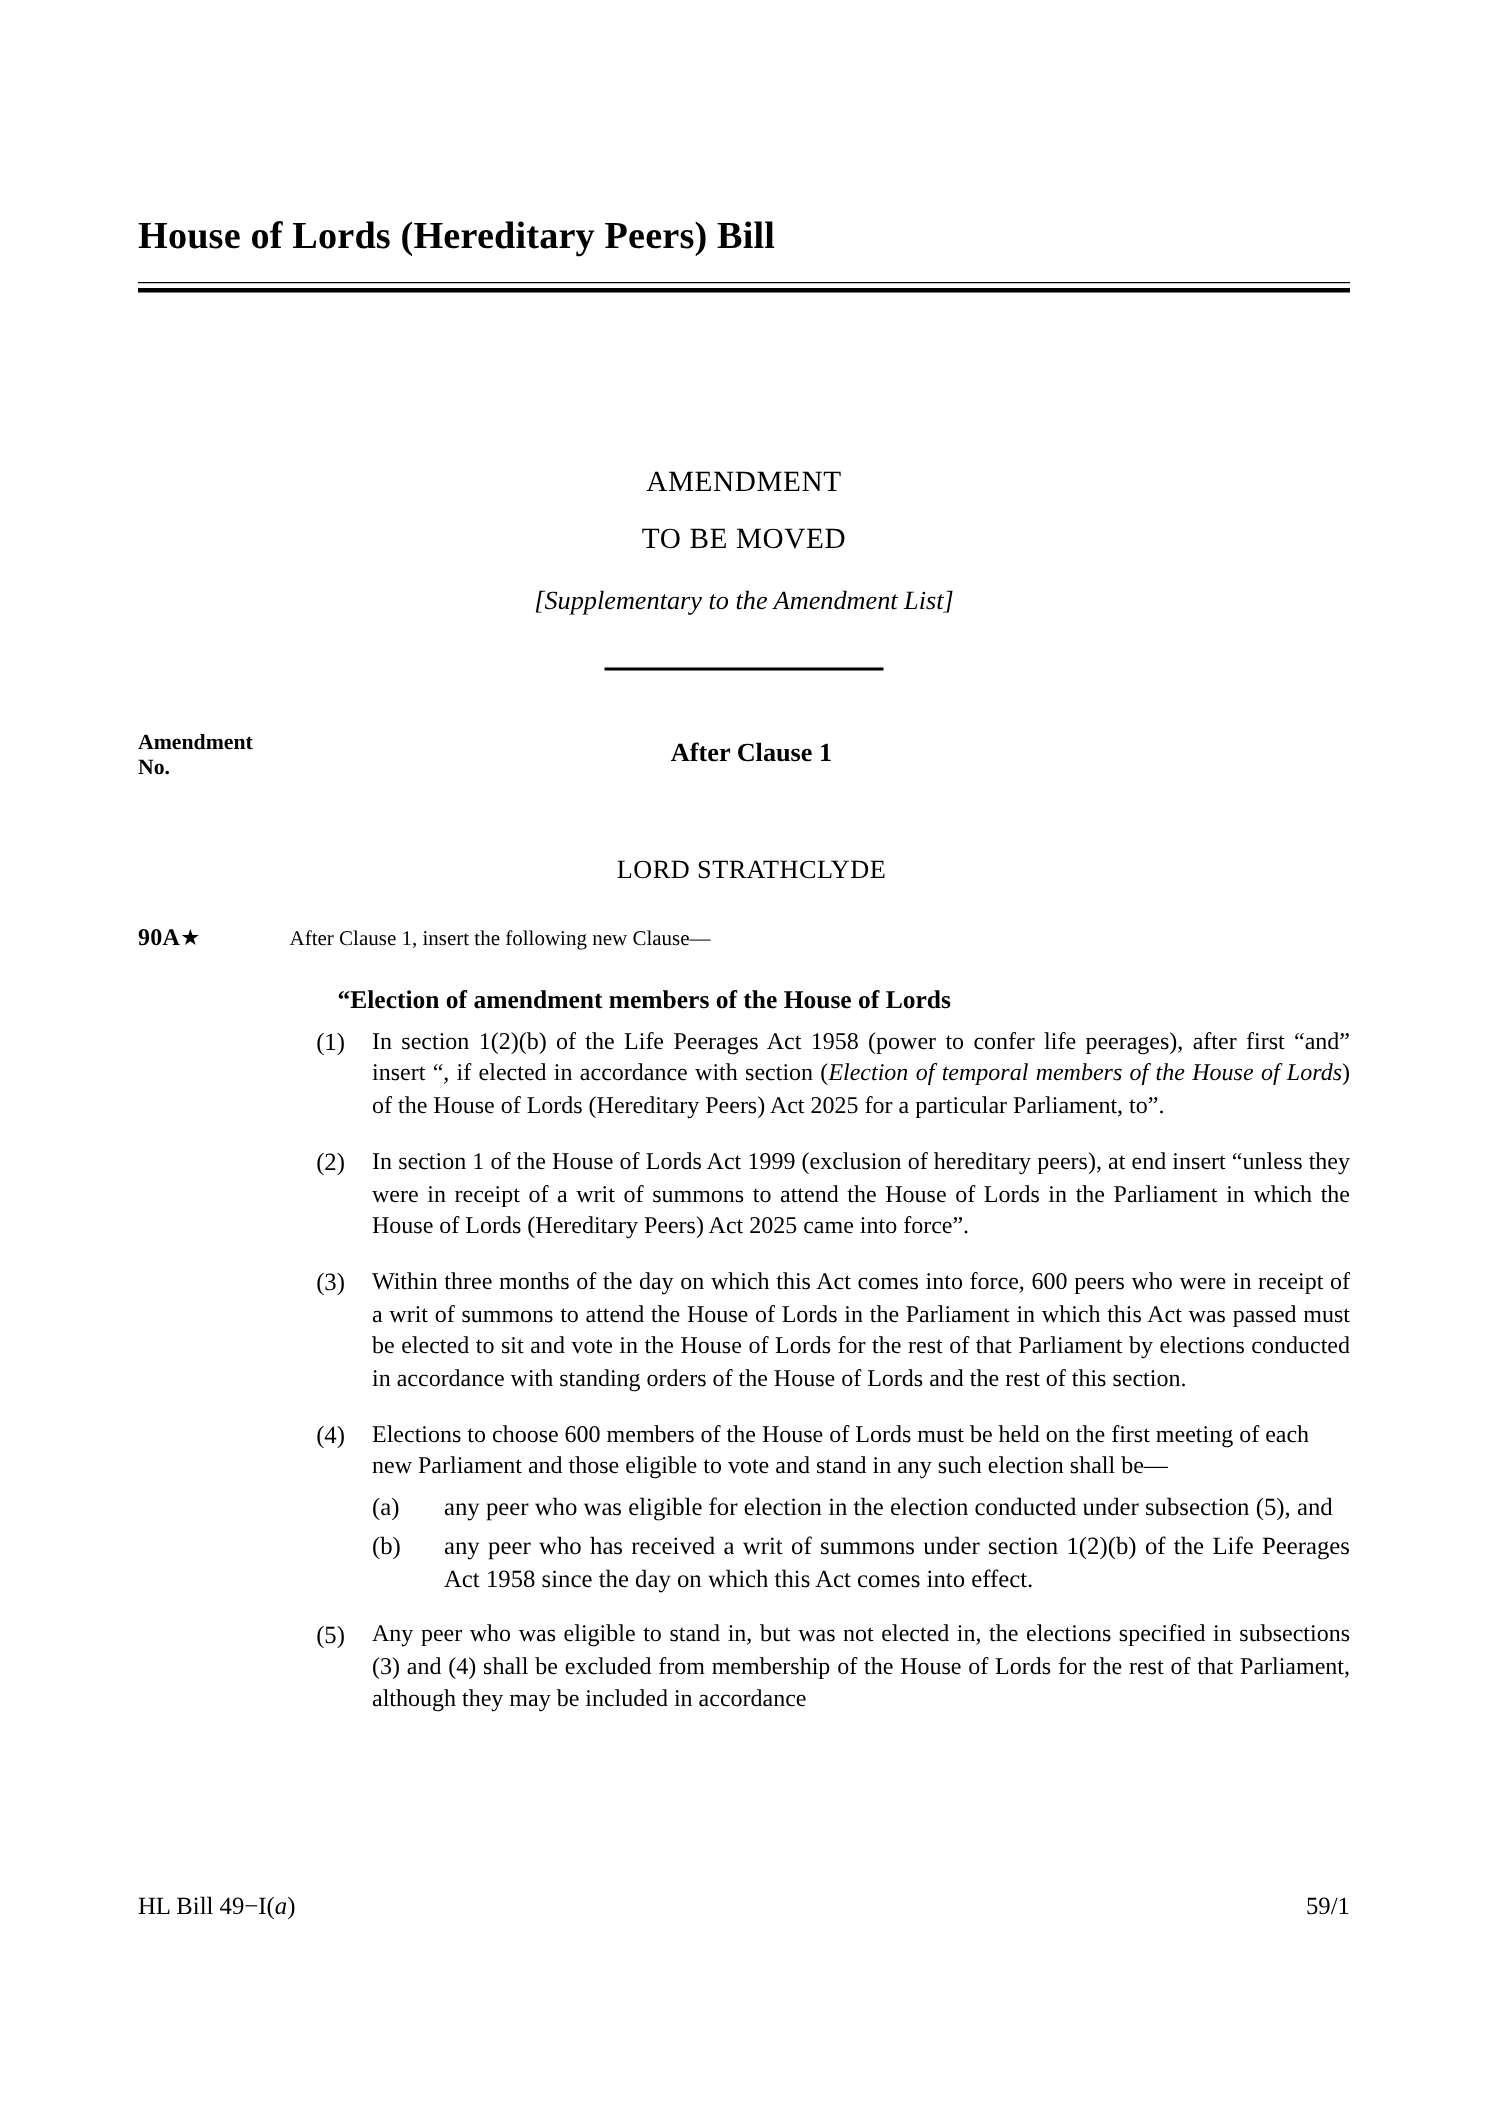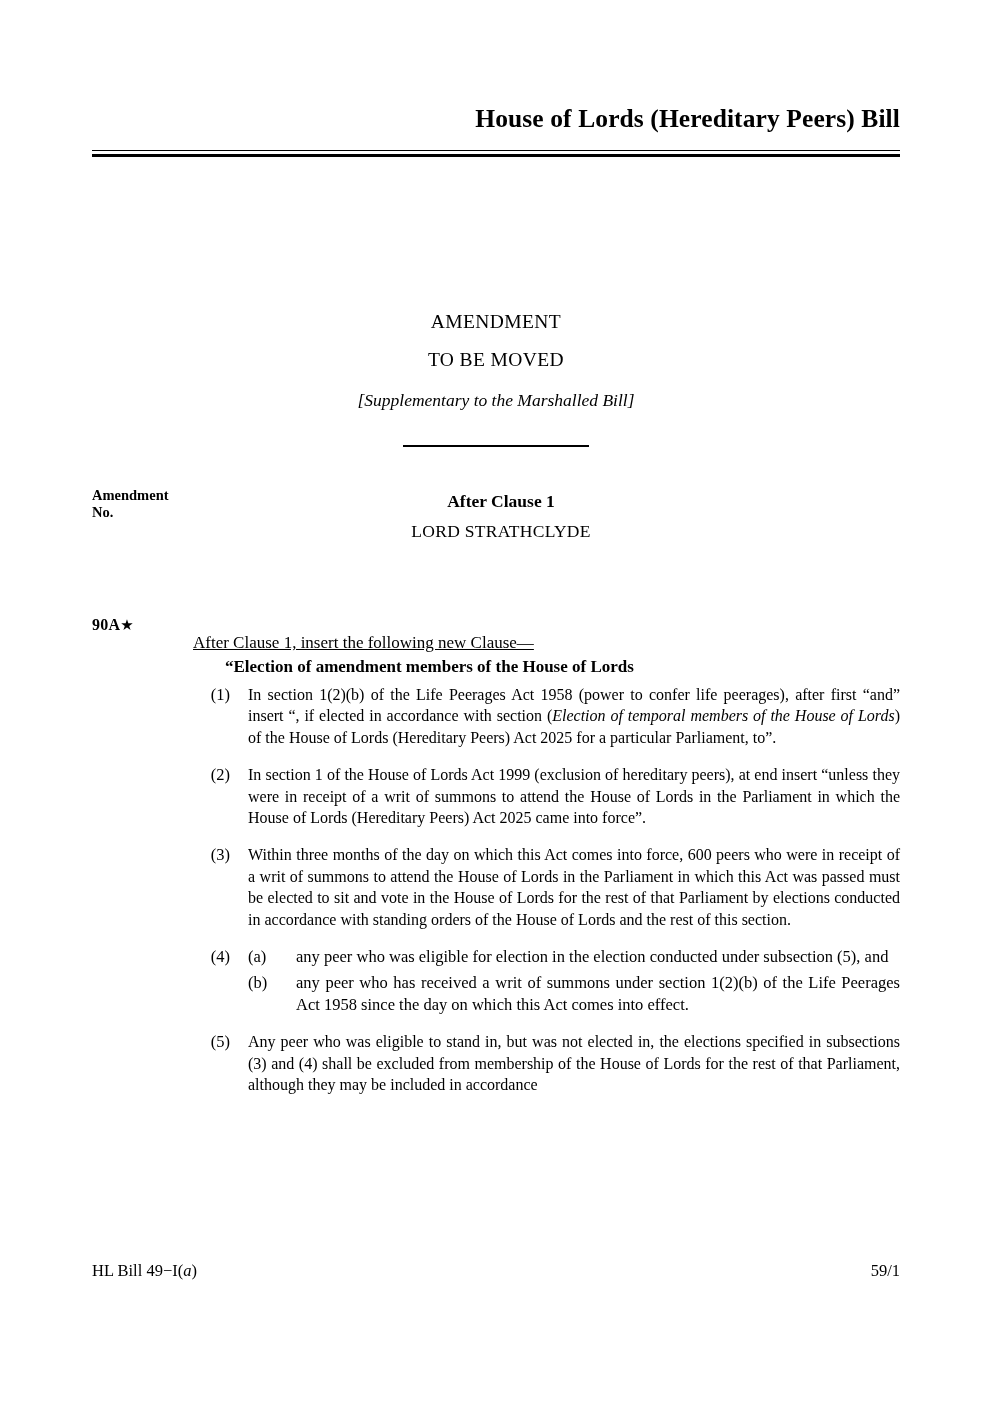--- a/index.html
+++ b/index.html
@@ -25,25 +25,26 @@
   }
 
   
   .masthead {
     position: absolute;
     left: 92px;
     top: 104px;
     width: 808px;
   }
   .bill-title {
-    text-align: right;
+    text-align: left;
     font-size: 25.5px;
     font-weight: bold;
     letter-spacing: 0.1px;
     line-height: 1.2;
+    margin-top: 38px;
   }
   .double-rule {
     margin-top: 15px;
     width: 100%;
   }
   .double-rule .rule-thin {
     height: 1.6px;
     background: #000;
   }
   .double-rule .rule-gap {
@@ -100,21 +101,21 @@
     width: 610px;
     text-align: center;
     font-size: 17.5px;
     font-weight: bold;
   }
 
   
   .sponsor-block {
     position: absolute;
     left: 196px;
-    top: 520px;
+    top: 568px;
     width: 610px;
     text-align: center;
   }
   .sponsor-name {
     font-size: 17.5px;
     line-height: 22px;
     letter-spacing: 0.3px;
   }
   .sponsor-note {
     font-size: 17px;
@@ -139,25 +140,24 @@
     white-space: nowrap;
   }
   .amend-star {
     font-weight: normal;
     font-size: 15px;
     letter-spacing: 0;
   }
   .amend-lead {
     position: absolute;
     left: 101px;
-    top: 18px;
+    top: 2px;
     width: 707px;
-    font-size: 17px;
+    font-size: 14px;
     line-height: 21px;
-    text-decoration: underline;
   }
 
   .clause-title {
     position: absolute;
     left: 133px;
     top: 42px;
     width: 675px;
     font-size: 17px;
     font-weight: bold;
     line-height: 21px;
@@ -260,21 +260,21 @@
     <div class="double-rule">
       <div class="rule-thin"></div>
       <div class="rule-gap"></div>
       <div class="rule-thick"></div>
     </div>
   </div>
 
   <div class="heading-block">
     <div class="heading-line">AMENDMENT</div>
     <div class="heading-line">TO BE MOVED</div>
-    <div class="heading-note">[Supplementary to the Marshalled Bill]</div>
+    <div class="heading-note">[Supplementary to the Amendment List]</div>
     <div class="short-rule"></div>
   </div>
 
   <div class="amendment-no">
     <div>Amendment</div>
     <div>No.</div>
   </div>
 
   <div class="clause-target">After Clause 1</div>
 
@@ -296,20 +296,21 @@
         <div class="subsec">
           <div class="marker">(2)</div>
           <div class="body"><span>In section 1 of the House of Lords Act 1999 (exclusion of hereditary peers), at end insert “unless they were in receipt of a writ of summons to attend the House of Lords in the Parliament in which the House of Lords (Hereditary Peers) Act 2025 came into force”.</span></div>
         </div>
         <div class="subsec">
           <div class="marker">(3)</div>
           <div class="body"><span>Within three months of the day on which this Act comes into force, 600 peers who were in receipt of a writ of summons to attend the House of Lords in the Parliament in which this Act was passed must be elected to sit and vote in the House of Lords for the rest of that Parliament by elections conducted in accordance with standing orders of the House of Lords and the rest of this section.</span></div>
         </div>
         <div class="subsec">
           <div class="marker">(4)</div>
+          <div class="body nojustify"><span>Elections to choose 600 members of the House of Lords must be held on the first meeting of each new Parliament and those eligible to vote and stand in any such election shall be—</span></div>
           <div class="paras">
             <div class="para">
               <div class="marker">(a)</div>
               <div class="body"><span>any peer who was eligible for election in the election conducted under subsection (5), and</span></div>
             </div>
             <div class="para">
               <div class="marker">(b)</div>
               <div class="body"><span>any peer who has received a writ of summons under section 1(2)(b) of the Life Peerages Act 1958 since the day on which this Act comes into effect.</span></div>
             </div>
           </div>

